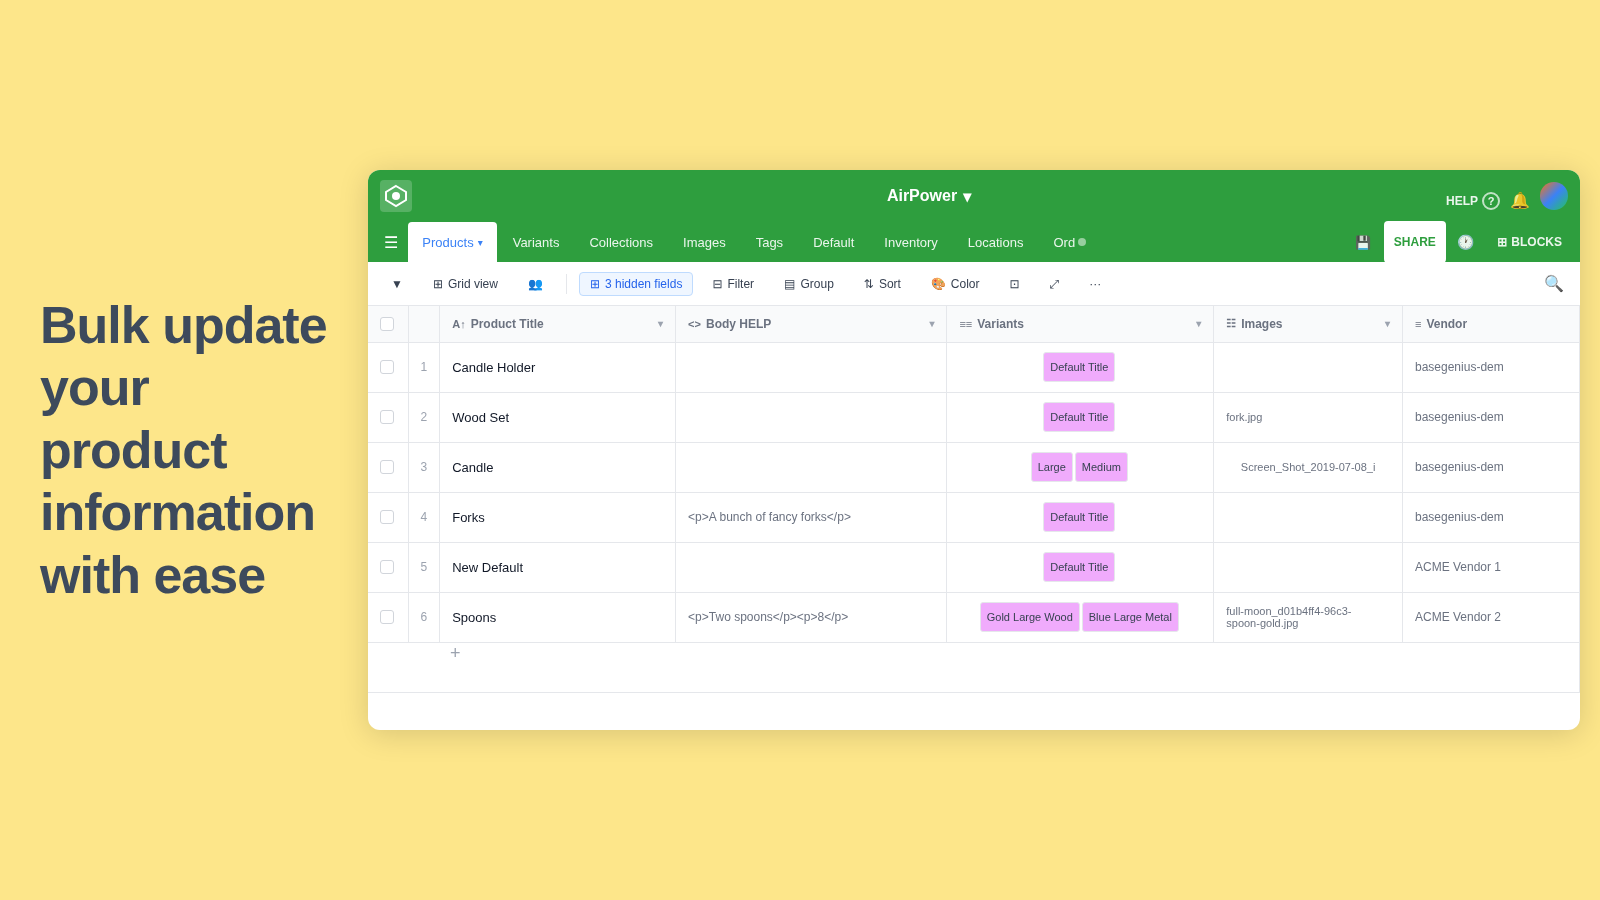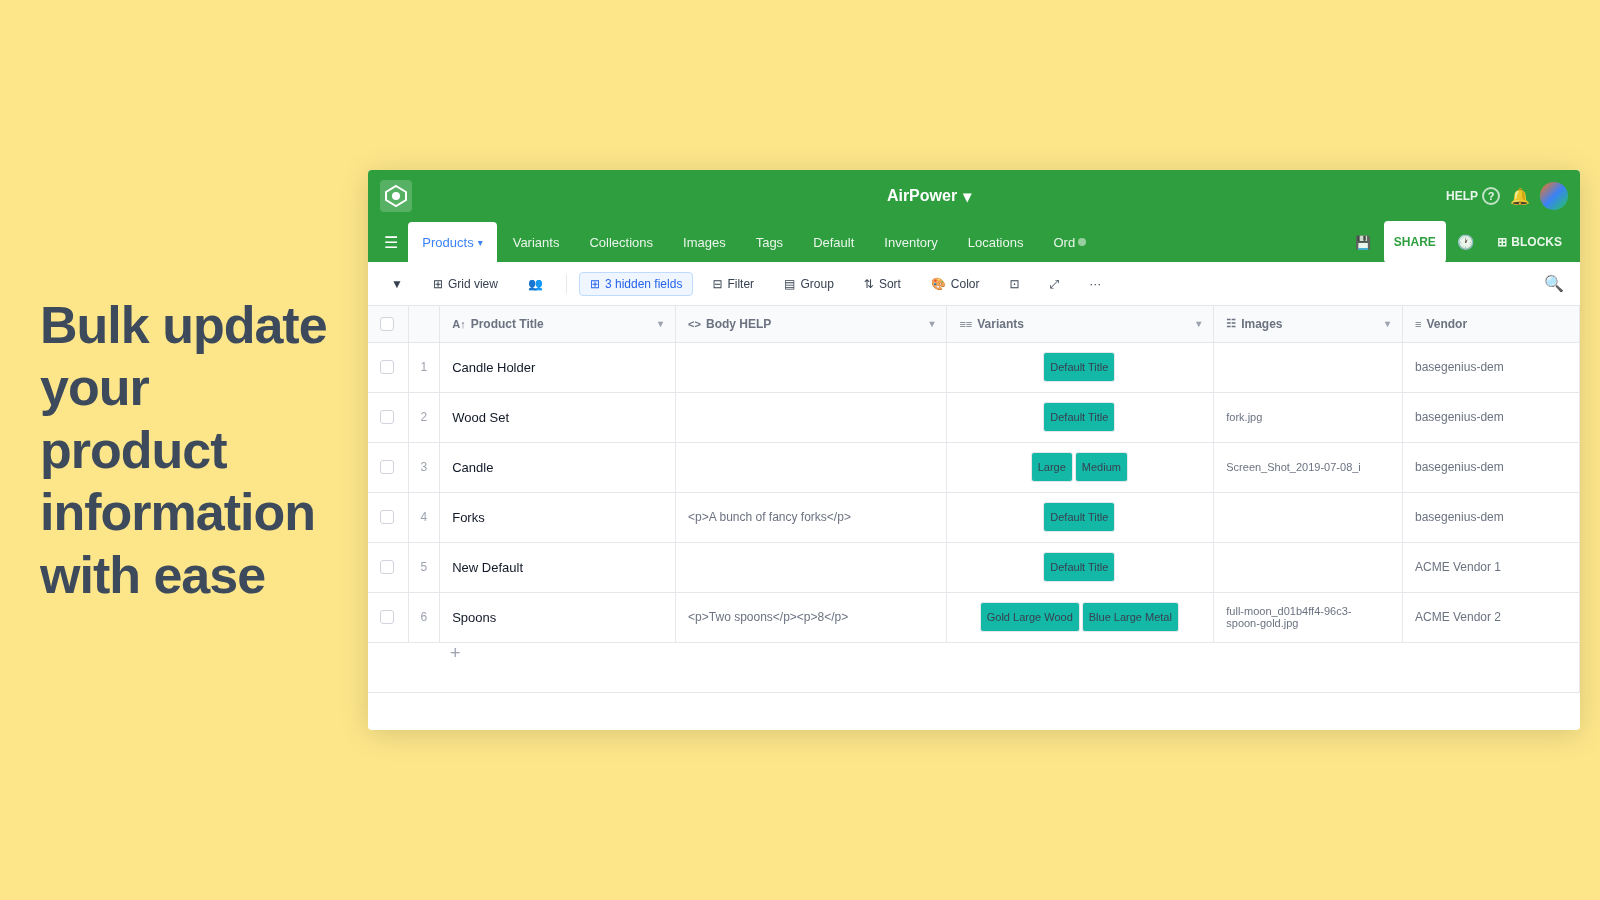--- a/index.html
+++ b/index.html
@@ -21,21 +21,21 @@
       font-size: 52px;
       font-weight: 700;
       color: #3d4a5c;
       line-height: 1.2;
       letter-spacing: -1px;
     }
     .app-container {
       flex: 1;
       height: 560px;
       background: #fff;
-      border-radius: 4px;
+      border-radius: 12px;
       overflow: hidden;
       box-shadow: 0 4px 30px rgba(0,0,0,0.15);
       margin-right: 20px;
       display: flex;
       flex-direction: column;
     }
     
     .top-bar {
       background: #2e9e3e;
       height: 52px;
@@ -58,21 +58,21 @@
     .top-bar-center {
       display: flex;
       align-items: center;
       gap: 6px;
       font-size: 16px;
       font-weight: 600;
       color: white;
     }
     .top-bar-right {
       display: flex;
-      align-items: center;
+      align-items: flex-end;
       gap: 10px;
       font-size: 12px;
       color: rgba(255,255,255,0.9);
       font-weight: 600;
     }
     .top-bar-right .help-btn {
       display: flex;
       align-items: center;
       gap: 4px;
     }
@@ -235,21 +235,21 @@
     }
     .cell-inner {
       display: flex;
       flex-direction: column;
       justify-content: center;
       height: 100%;
       padding: 6px 0;
     }
     .tag-chip {
       display: inline-block;
-      background: #14b8a6;
+      background: #f0abfc;
       border: 1px solid #e5e7eb;
       border-radius: 3px;
       padding: 8px 6px;
       font-size: 11px;
       color: #374151;
       margin: 1px 2px 1px 0;
     }
     .col-header-inner {
       display: flex;
       align-items: center;
@@ -524,21 +524,21 @@
               <div class="cell-inner"></div>
             </td>
             <td class="variants-col">
               <div class="cell-inner" style="flex-flow: wrap; align-content: center;">
                 <span class="tag-chip">Large</span>
                 <span class="tag-chip">Medium</span>
               </div>
             </td>
             <td class="images-col">
               <div class="cell-inner">
-                <span class="cell-text-gray" style="font-size: 11px;">Screen_Shot_2019-07-08_i</span>
+                <span class="cell-text-gray" style="font-size: 11px; text-align: center;">Screen_Shot_2019-07-08_i</span>
               </div>
             </td>
             <td class="vendor-col">
               <div class="cell-inner">
                 <span class="cell-text-gray">basegenius-dem</span>
               </div>
             </td>
           </tr>
           <tr>
             <td class="check-cell">

